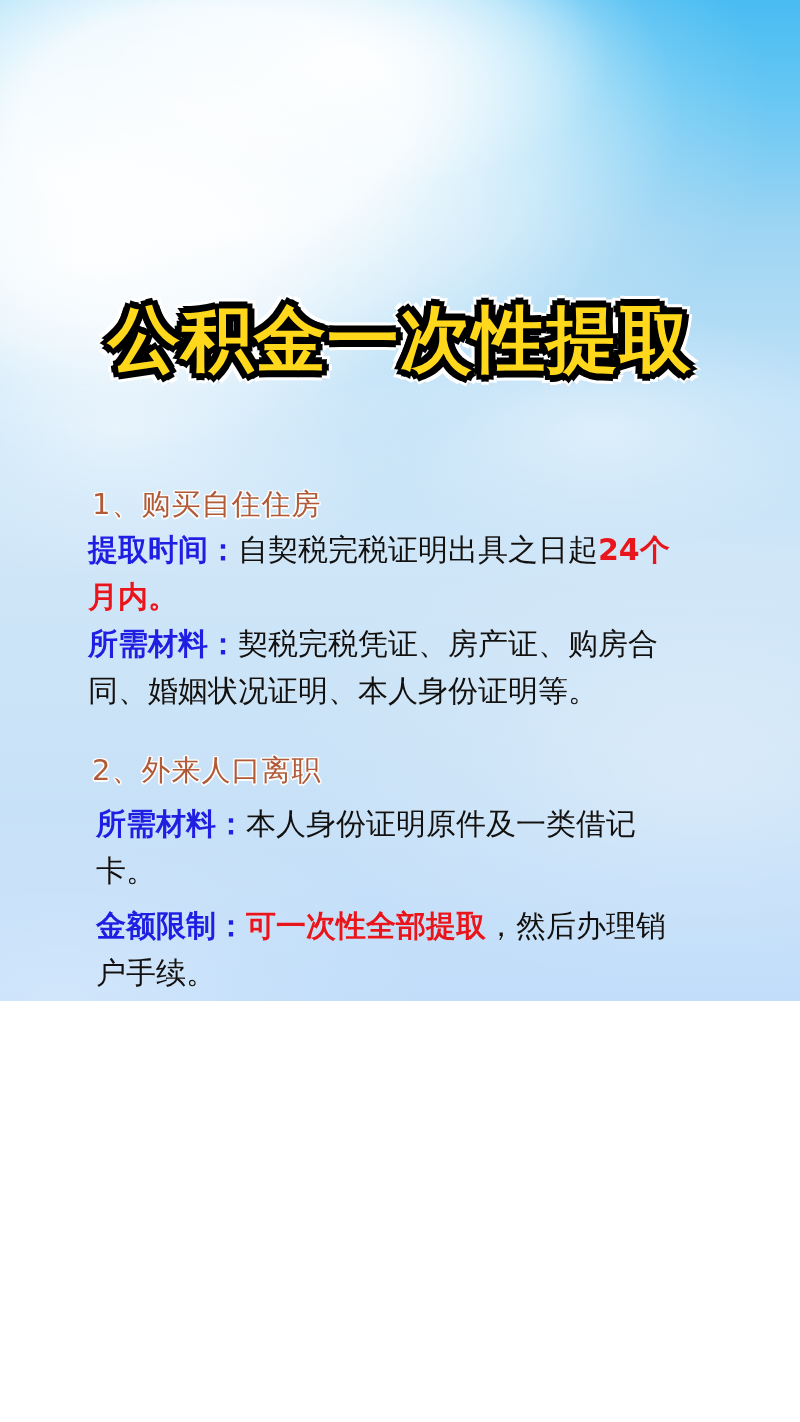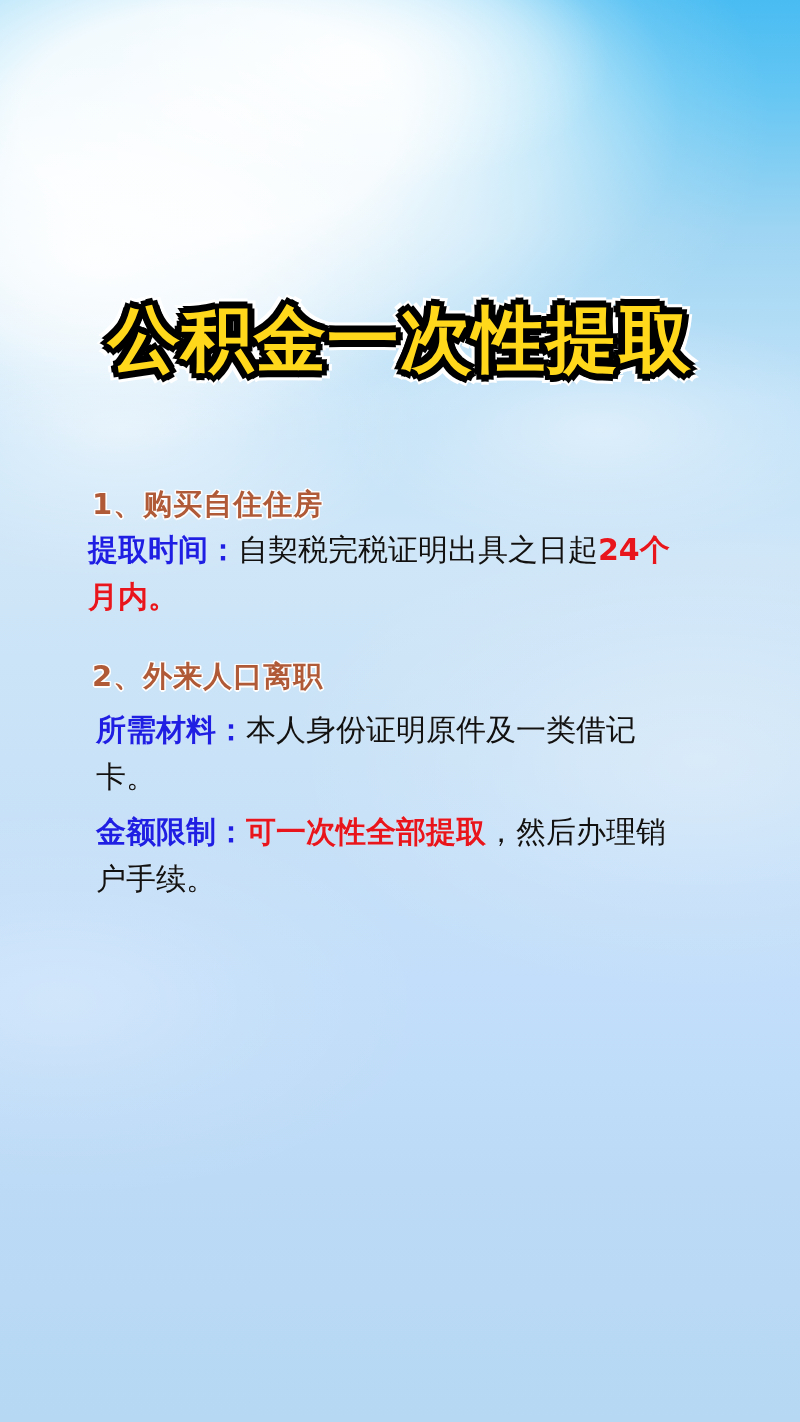--- a/index.html
+++ b/index.html
@@ -9,21 +9,21 @@
   body {
     width: 800px;
     height: 1422px;
     overflow: hidden;
     font-family: "Liberation Sans", "DejaVu Sans", sans-serif;
   }
 
   #poster {
     position: relative;
     width: 800px;
-    height: 1422px;
+    height: 1001px;
     overflow: hidden;
     background: #bcdcf5;
   }
 
   
   .bg-layer {
     position: absolute;
     inset: 0;
     pointer-events: none;
   }
@@ -130,21 +130,21 @@
     z-index: 4;
   }
   .section {
     margin-bottom: 34px;
   }
   .section:last-child { margin-bottom: 0; }
 
   .section-heading {
     font-family: "DejaVu Sans", "Liberation Sans", sans-serif;
     font-size: 29px;
-    font-weight: bold;
+    font-weight: normal;
     line-height: 44px;
     color: #b05a38;
     letter-spacing: 1px;
     margin-left: 4px;
     text-shadow:
       -1.5px 0 0 #fdfdfd, 1.5px 0 0 #fdfdfd,
       0 -1.5px 0 #fdfdfd, 0 1.5px 0 #fdfdfd,
       -1.2px -1.2px 0 #fdfdfd, 1.2px -1.2px 0 #fdfdfd,
       -1.2px 1.2px 0 #fdfdfd, 1.2px 1.2px 0 #fdfdfd;
     white-space: nowrap;
@@ -189,20 +189,21 @@
   <div class="bg-layer cloud-g"></div>
 
   <div id="title-wrap">
     <span id="poster-title">公积金一次性提取</span>
   </div>
 
   <div id="content">
       <div class="section">
         <div class="section-heading">1、购买自住住房</div>
         <p class="para" style="margin: 0px;"><span class="label">提取时间：</span><span class="plain">自契税完税证明出具之日起</span><span class="hl">24个月内</span><span class="hl">。</span></p>
+        <p class="para" style="margin: 0px;"><span class="label">所需材料：</span><span class="plain">契税完税凭证、房产证、购房合同、婚姻状况证明、本人身份证明等。</span></p>
       </div>
       <div class="section">
         <div class="section-heading">2、外来人口离职</div>
         <p class="para" style="margin: 8px;"><span class="label">所需材料：</span><span class="plain">本人身份证明原件及一类借记卡。</span></p>
         <p class="para" style="margin: 8px;"><span class="label">金额限制：</span><span class="hl">可一次性全部提取</span><span class="plain">，然后办理销户手续。</span></p>
       </div>
     </div>
 
 </div>
 

